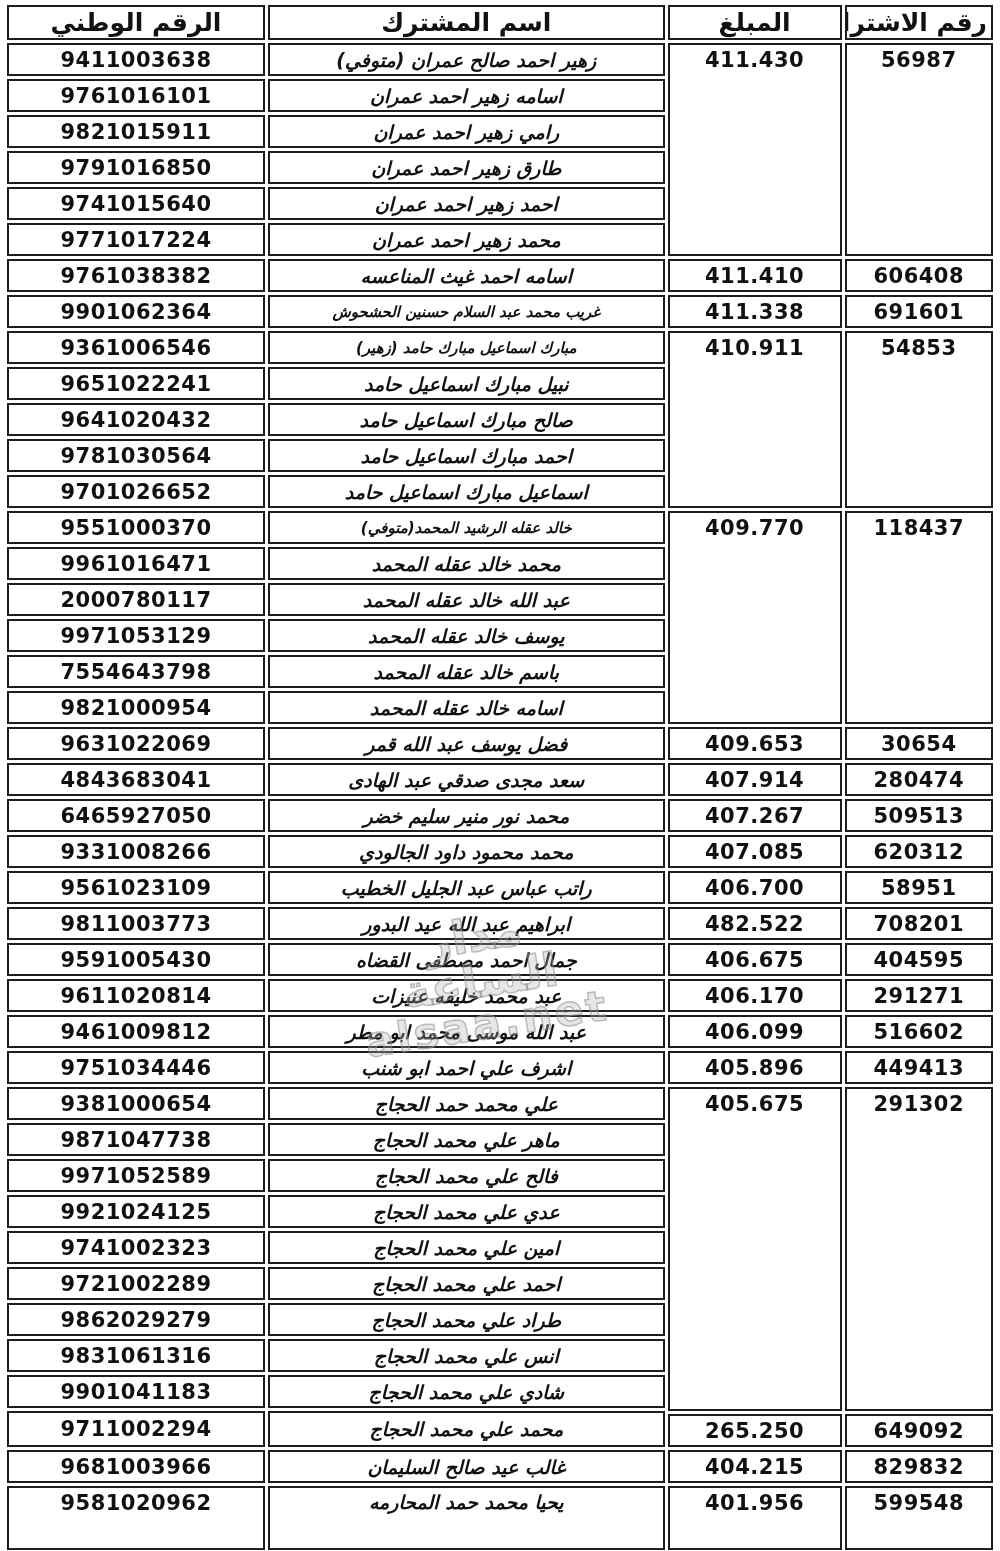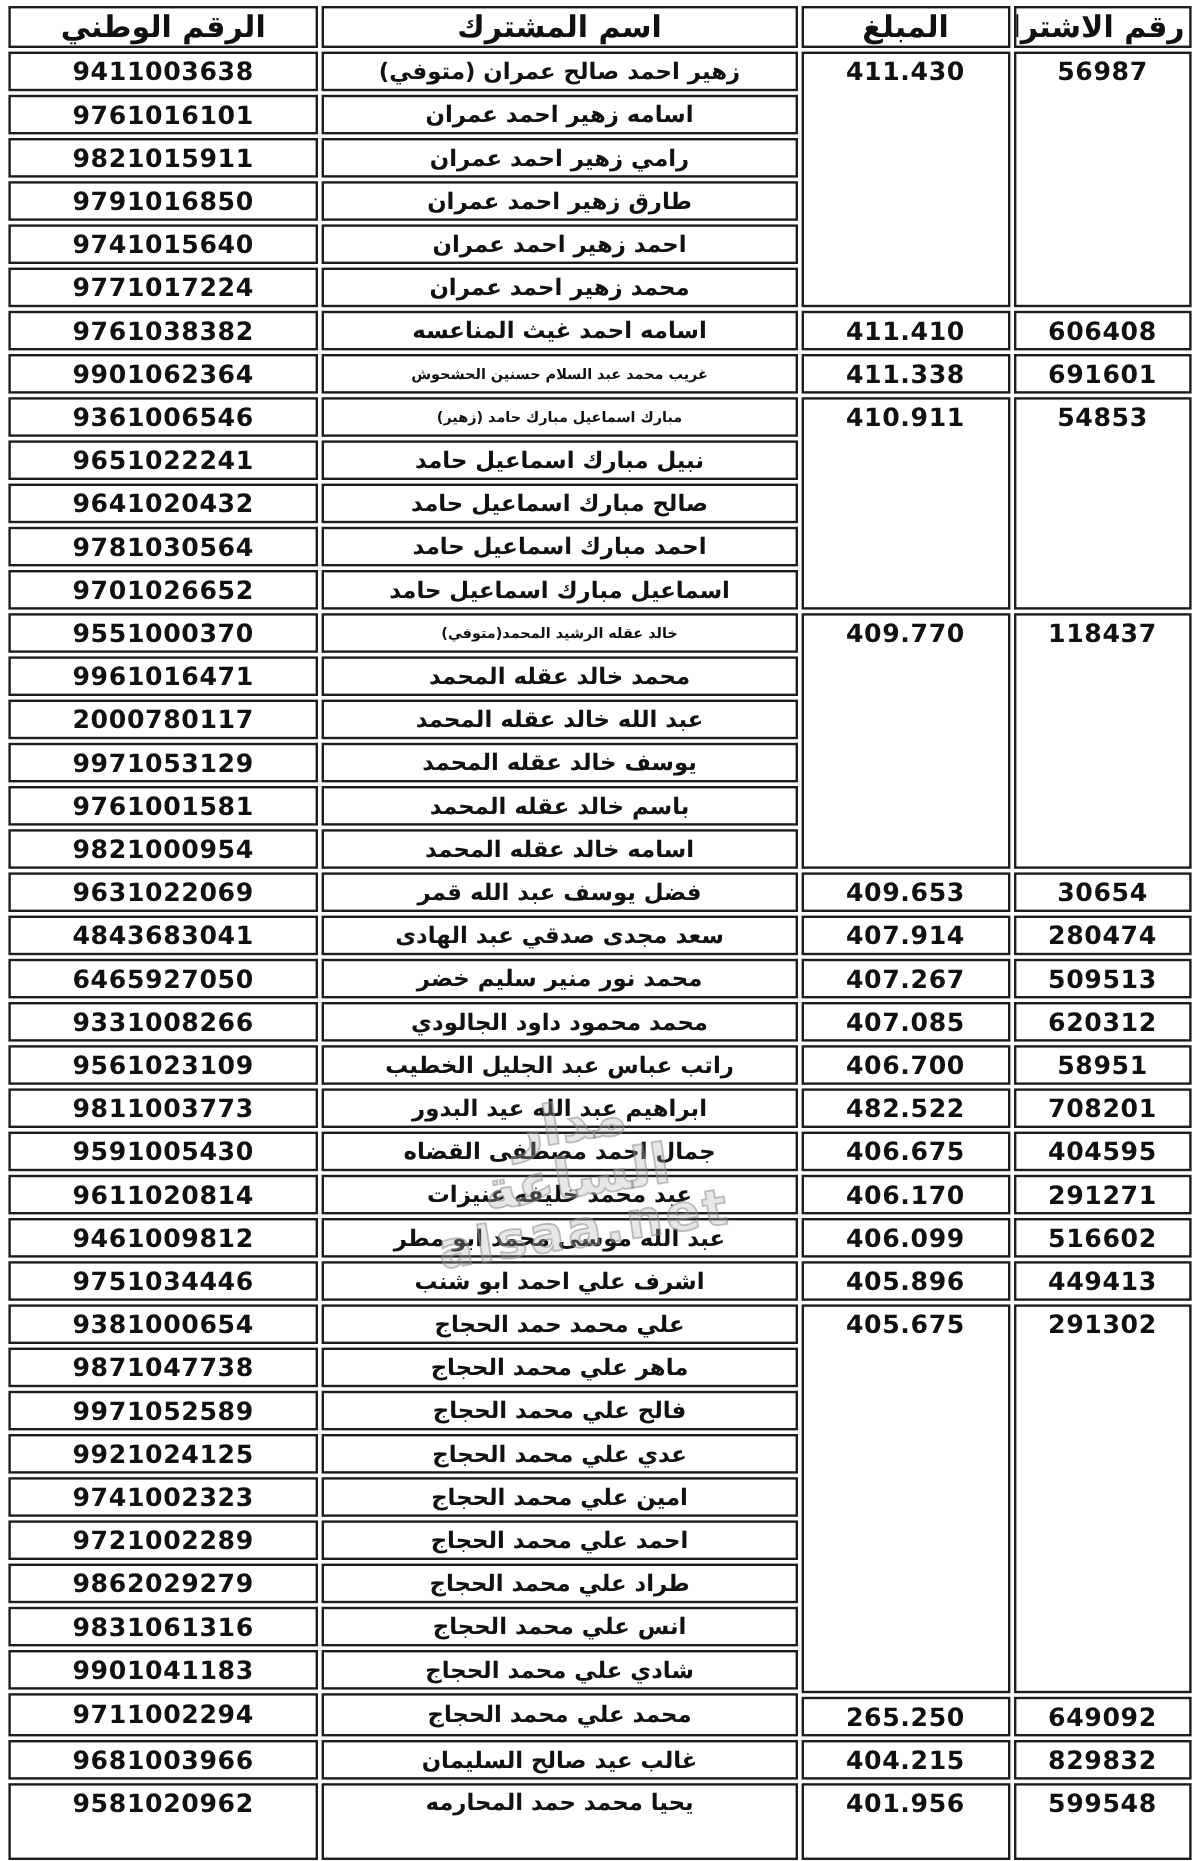--- a/index.html
+++ b/index.html
@@ -43,22 +43,22 @@
     overflow: hidden;
     white-space: nowrap;
   }
   th {
     height: 27px;
     font-size: 25px;
   }
   td { height: 27px; }
 
   td.num  { font-size: 21px; letter-spacing: 0.5px; }
-  td.name { font-size: 19px; }
-  td.name-long { font-size: 12px; }
+  td.name { font-size: 19px; font-style: italic; }
+  td.name-long { font-size: 15px; }
 
   td.merged {
     vertical-align: top;
     padding-top: 3px;
   }
   tr.last-row td {
     height: 56px;
     vertical-align: top;
     padding-top: 3px;
   }
@@ -173,21 +173,21 @@
         <tr>
           <td class="name">عبد الله خالد عقله المحمد</td>
           <td class="num">2000780117</td>
         </tr>
         <tr>
           <td class="name">يوسف خالد عقله المحمد</td>
           <td class="num">9971053129</td>
         </tr>
         <tr>
           <td class="name">باسم خالد عقله المحمد</td>
-          <td class="num">9761001581</td>
+          <td class="num">7554643798</td>
         </tr>
         <tr>
           <td class="name">اسامه خالد عقله المحمد</td>
           <td class="num">9821000954</td>
         </tr>
         <tr>
           <td class="num">30654</td>
           <td class="num">409.653</td>
           <td class="name">فضل يوسف عبد الله قمر</td>
           <td class="num">9631022069</td>

